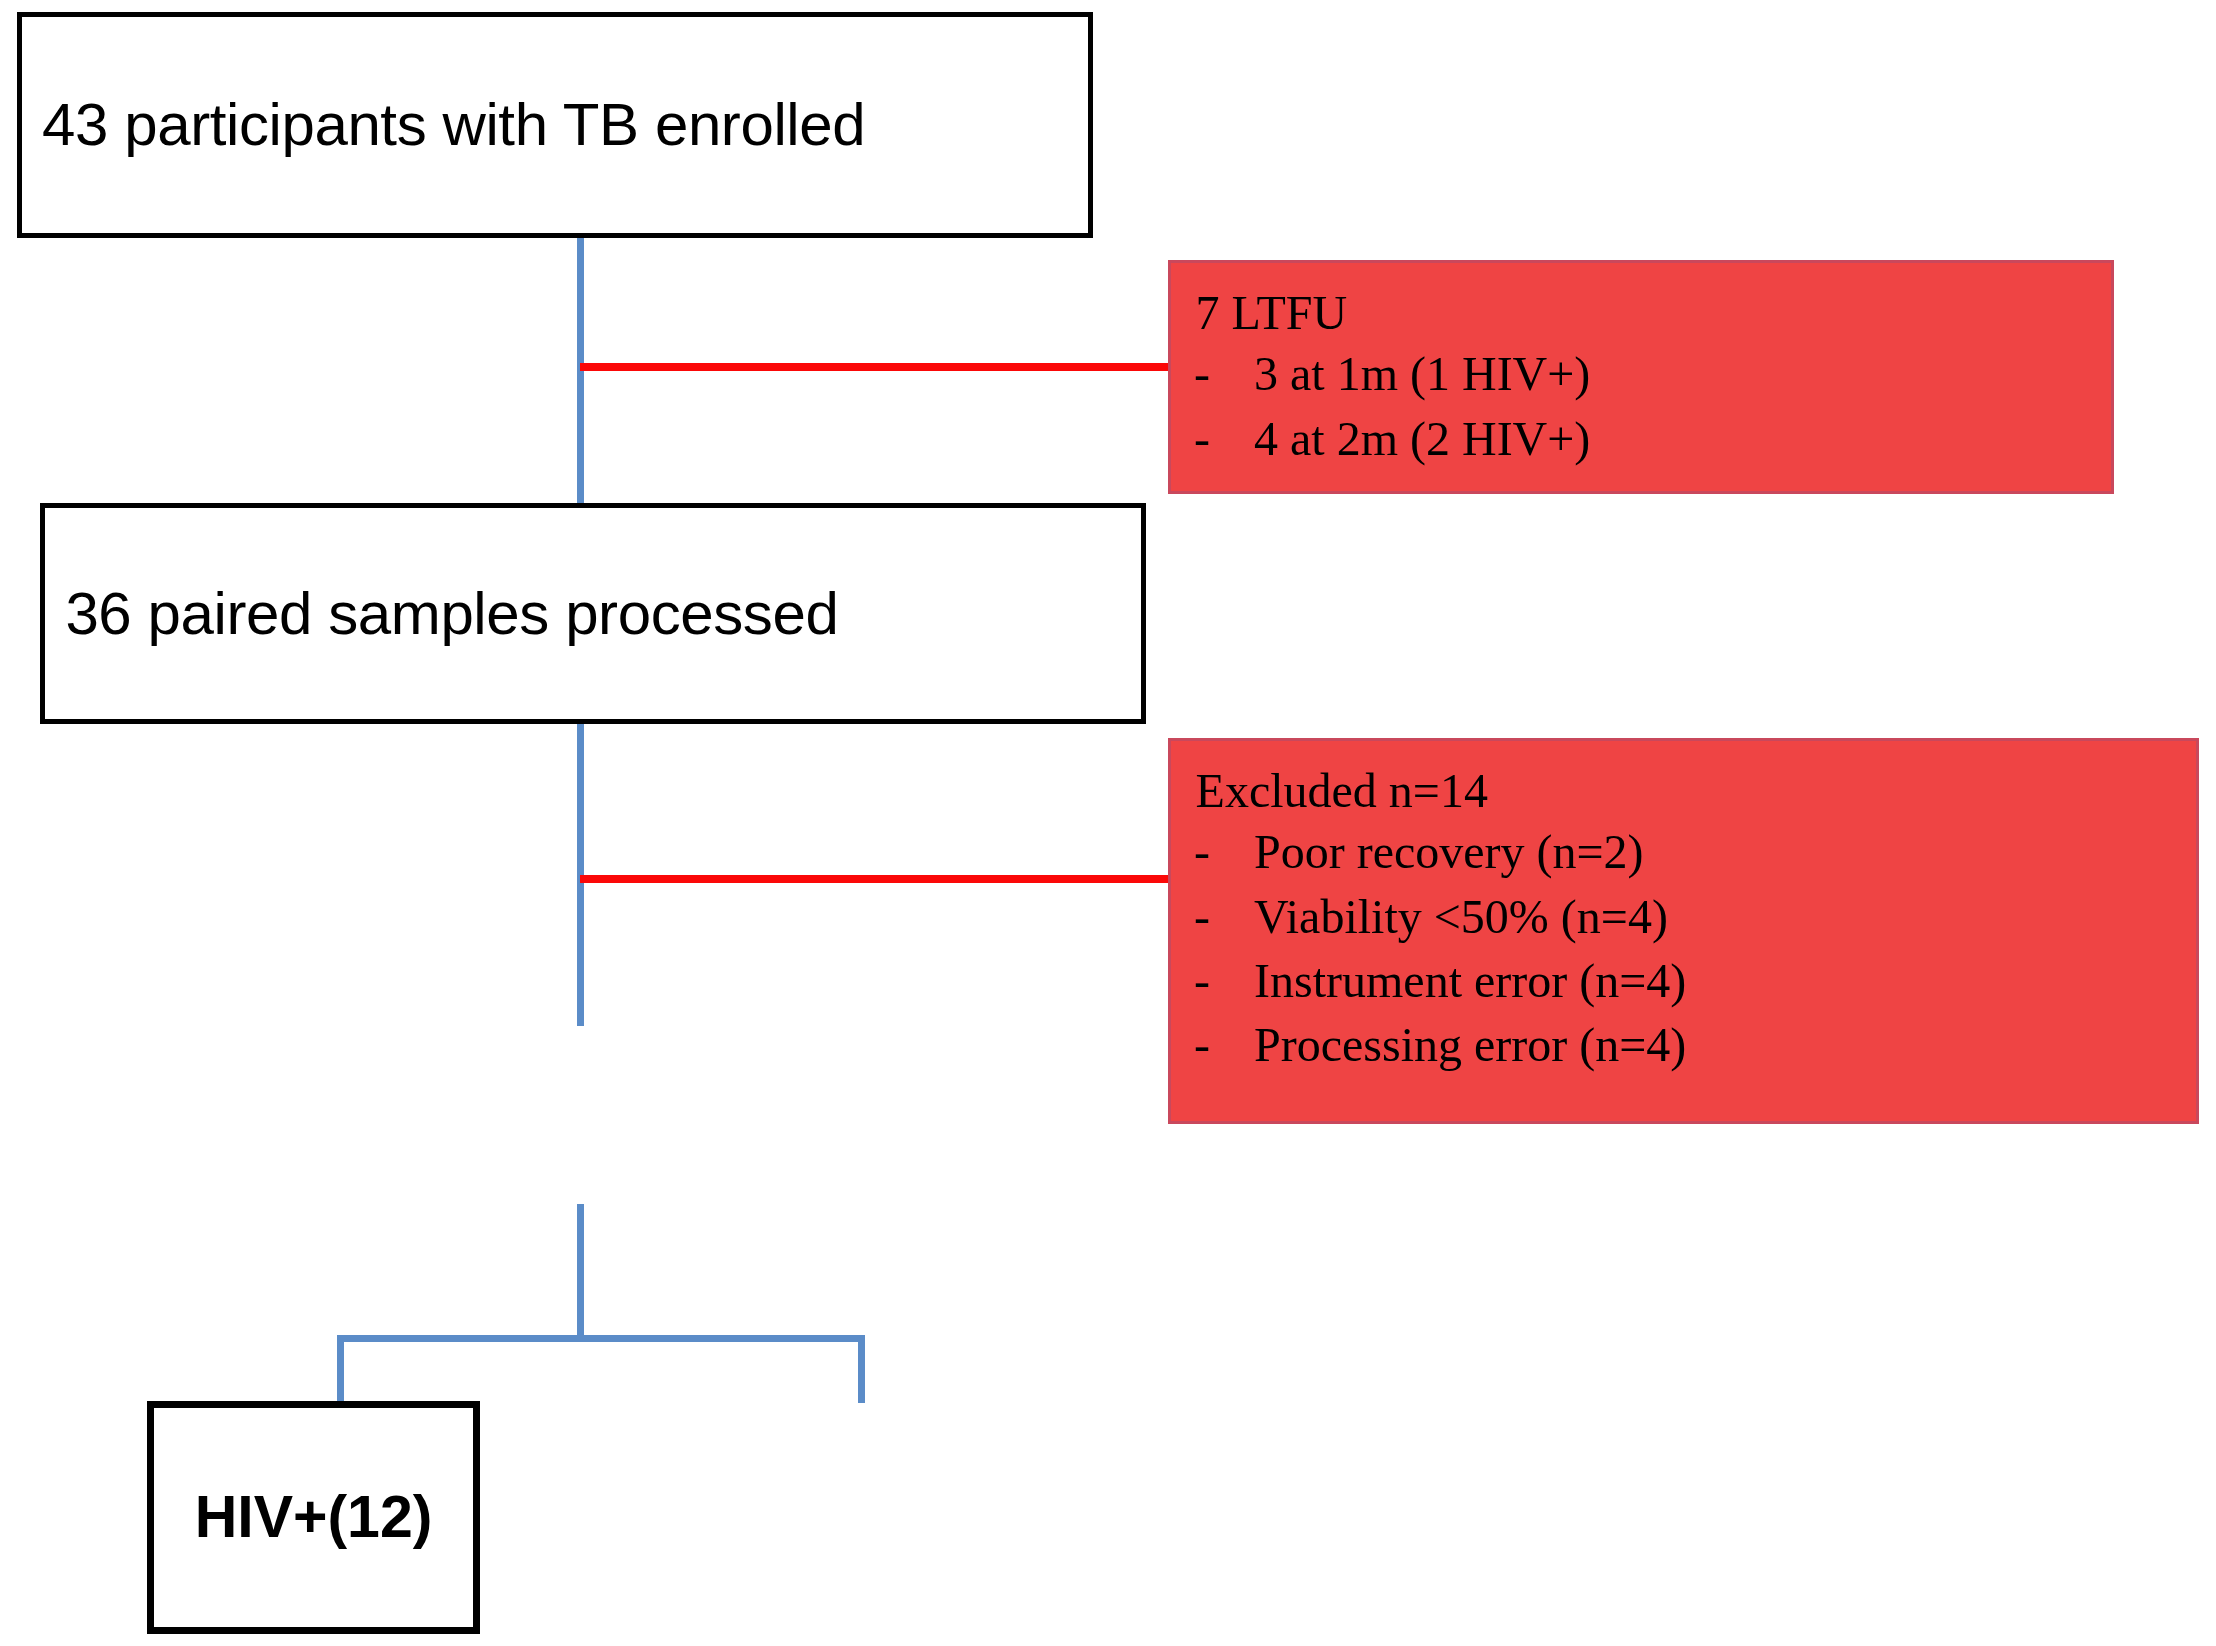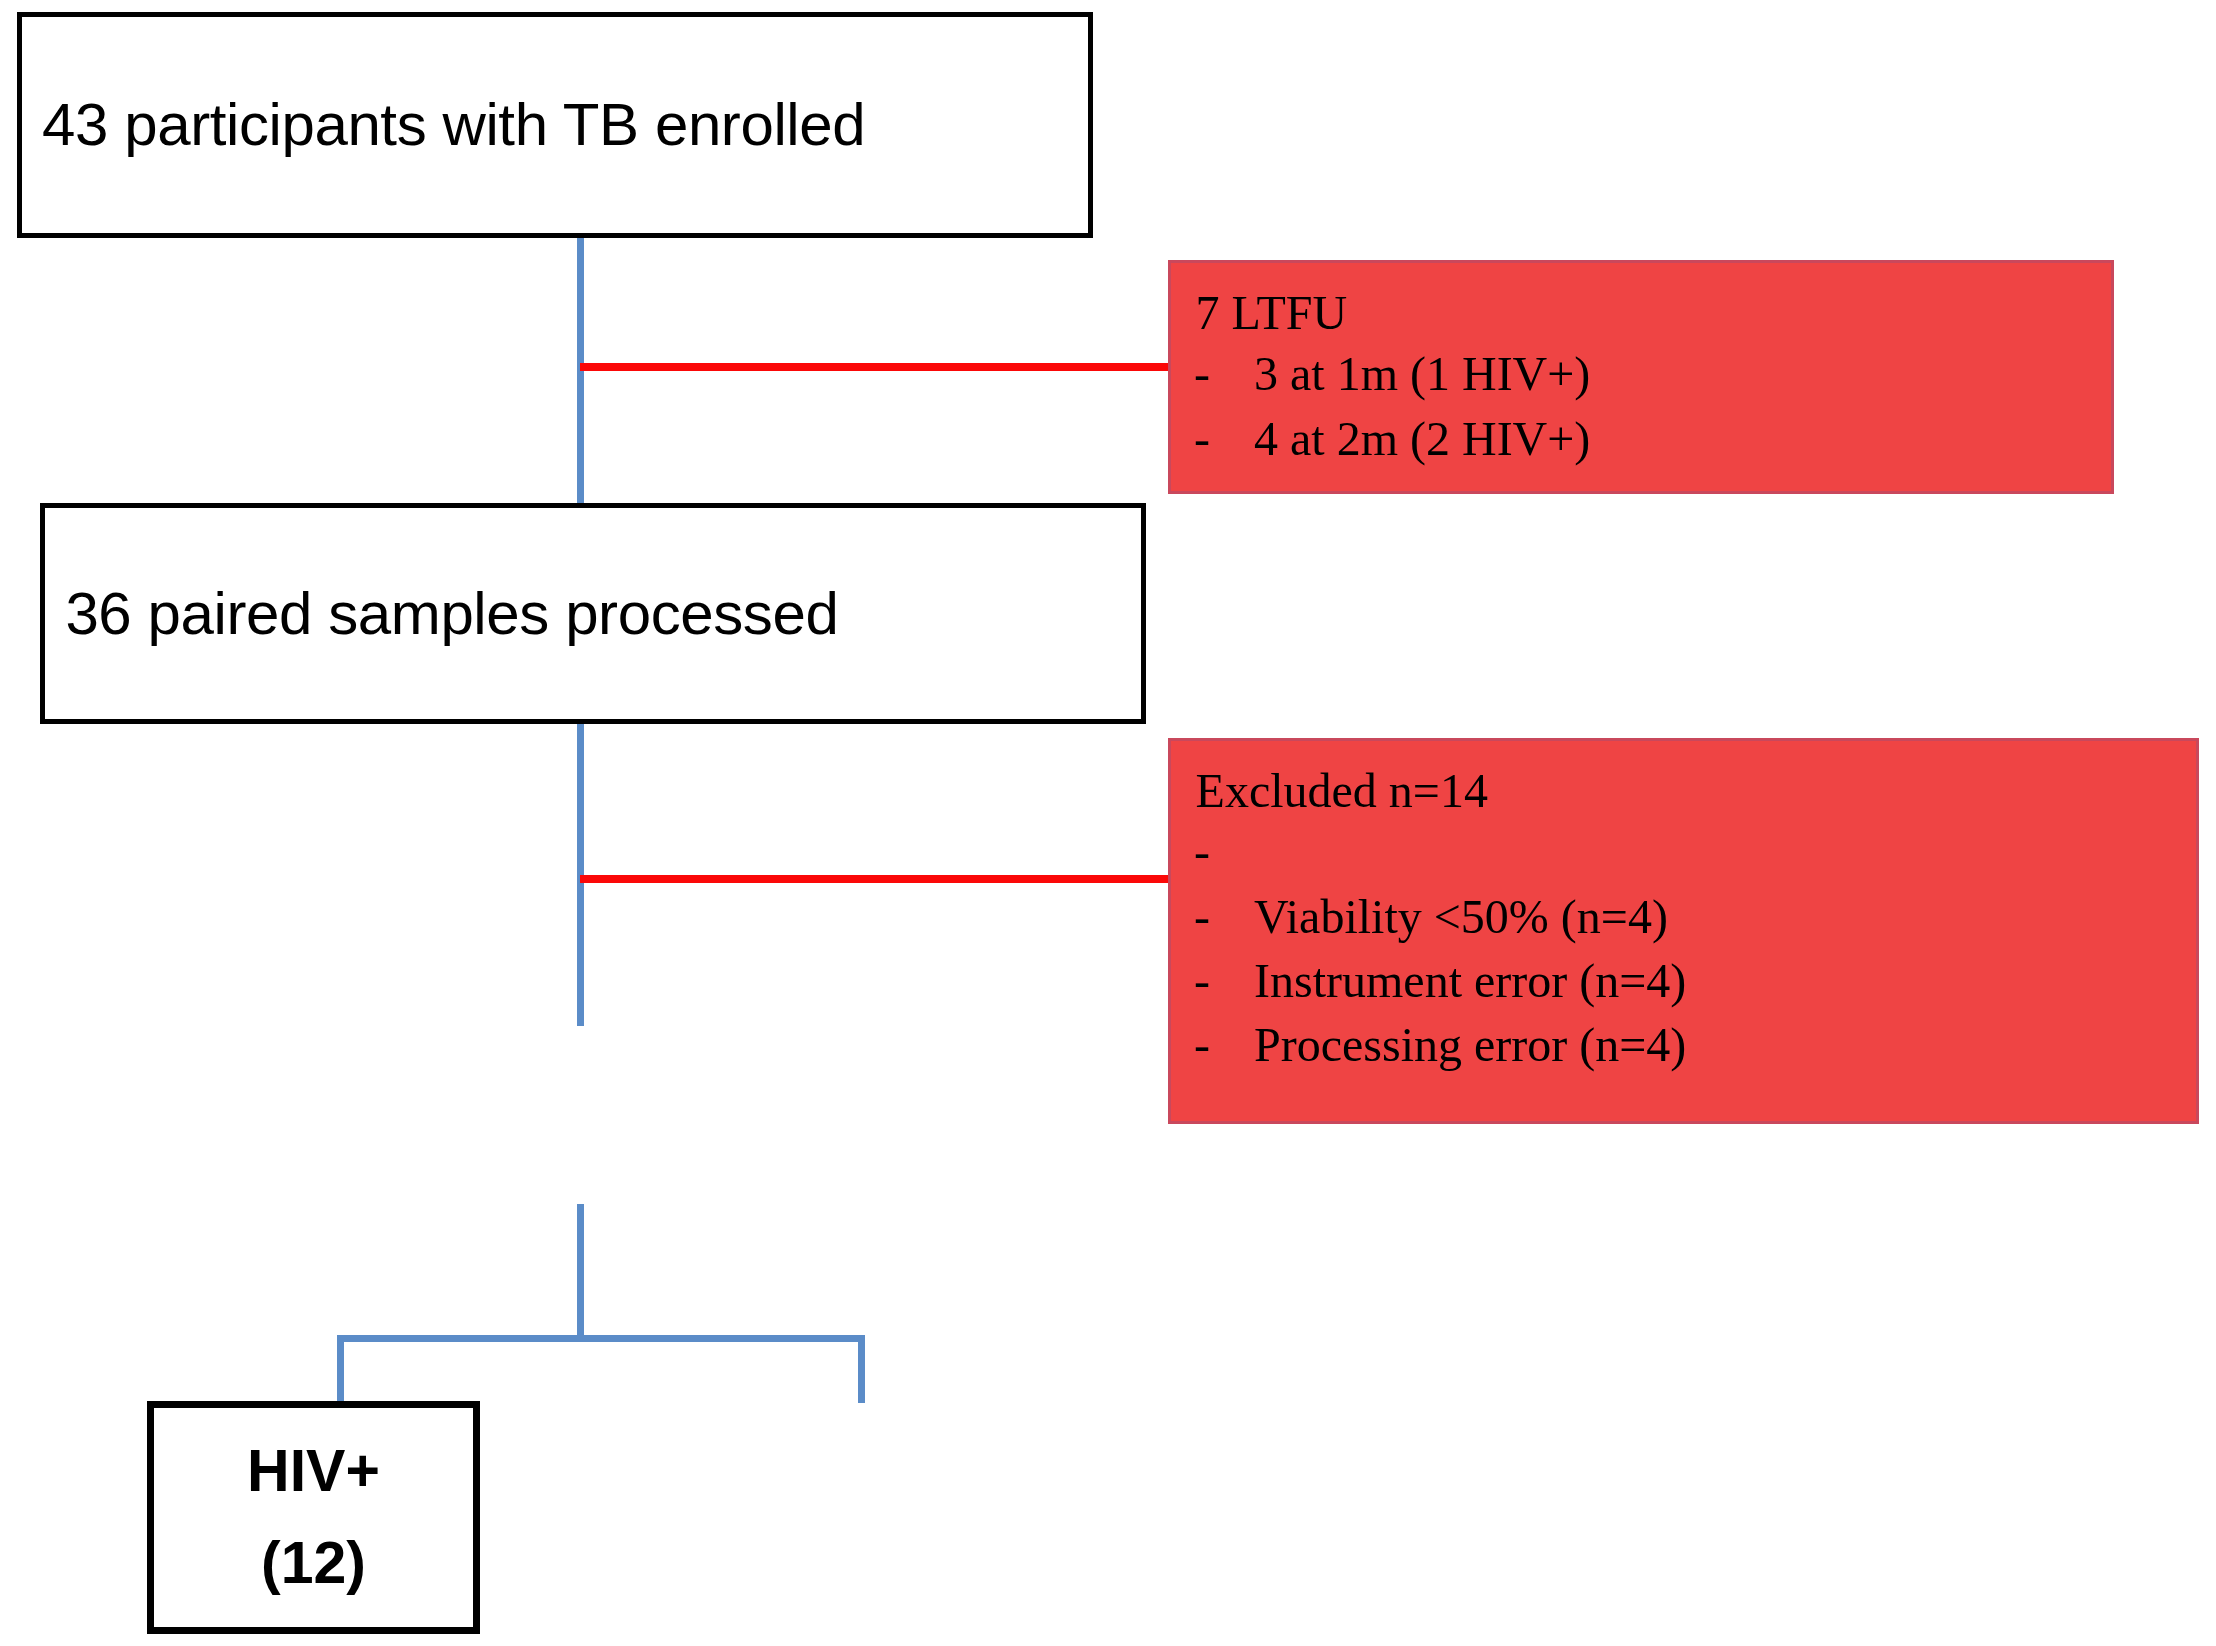--- a/index.html
+++ b/index.html
@@ -42,21 +42,21 @@
   #box-processed  { left: 19.4px;  top: 503px;  width: 1106px; height: 221px; margin-left: 21px; }
   #box-analyzed   { left: 95px; top: 1021px; width: 997px; height: 188px; }
 
   
   .leaf-box {
     position: absolute;
     box-sizing: border-box;
     background: #ffffff;
     border: 7px solid #000000;
     display: flex;
-    flex-direction: column;
+    flex-direction: row;
     align-items: center;
     justify-content: center;
   }
   .leaf-line {
     font-size: 59px;
     font-weight: 700;
     color: #000000;
     line-height: 1.55;
   }
   #box-hivpos { left: 147px; top: 1401px; width: 333px; height: 233px; }
@@ -162,20 +162,21 @@
         <span>4 at 2m (2 HIV+)</span>
       </li>
     </ul>
   </div>
 
   <div class="excl-box" id="box-excluded">
     <div class="excl-title">Excluded n=14</div>
     <ul class="excl-list">
       <li class="excl-item">
         <span class="excl-dash">-</span>
+        <span>Poor recovery (n=2)</span>
       </li>
       <li class="excl-item">
         <span class="excl-dash">-</span>
         <span>Viability &lt;50% (n=4)</span>
       </li>
       <li class="excl-item">
         <span class="excl-dash">-</span>
         <span>Instrument error (n=4)</span>
       </li>
       <li class="excl-item">

